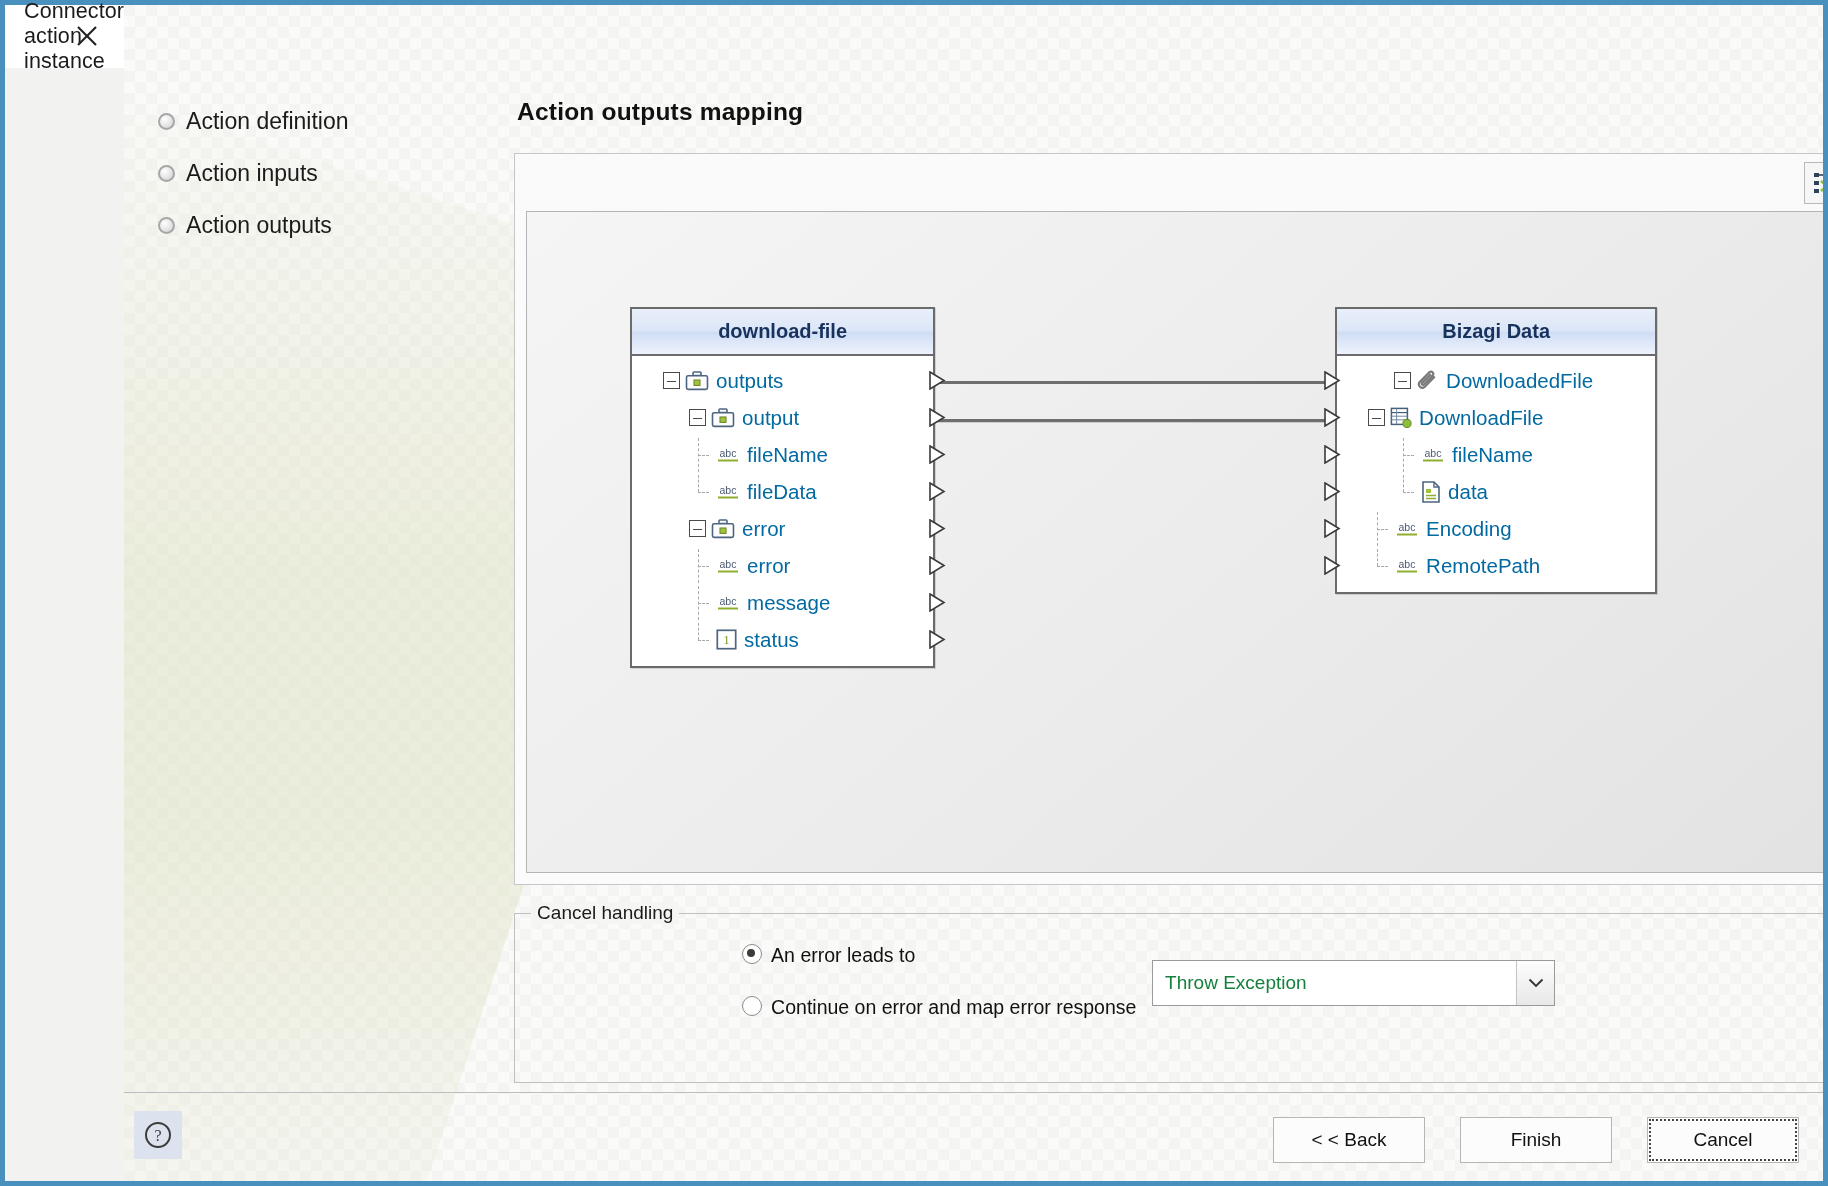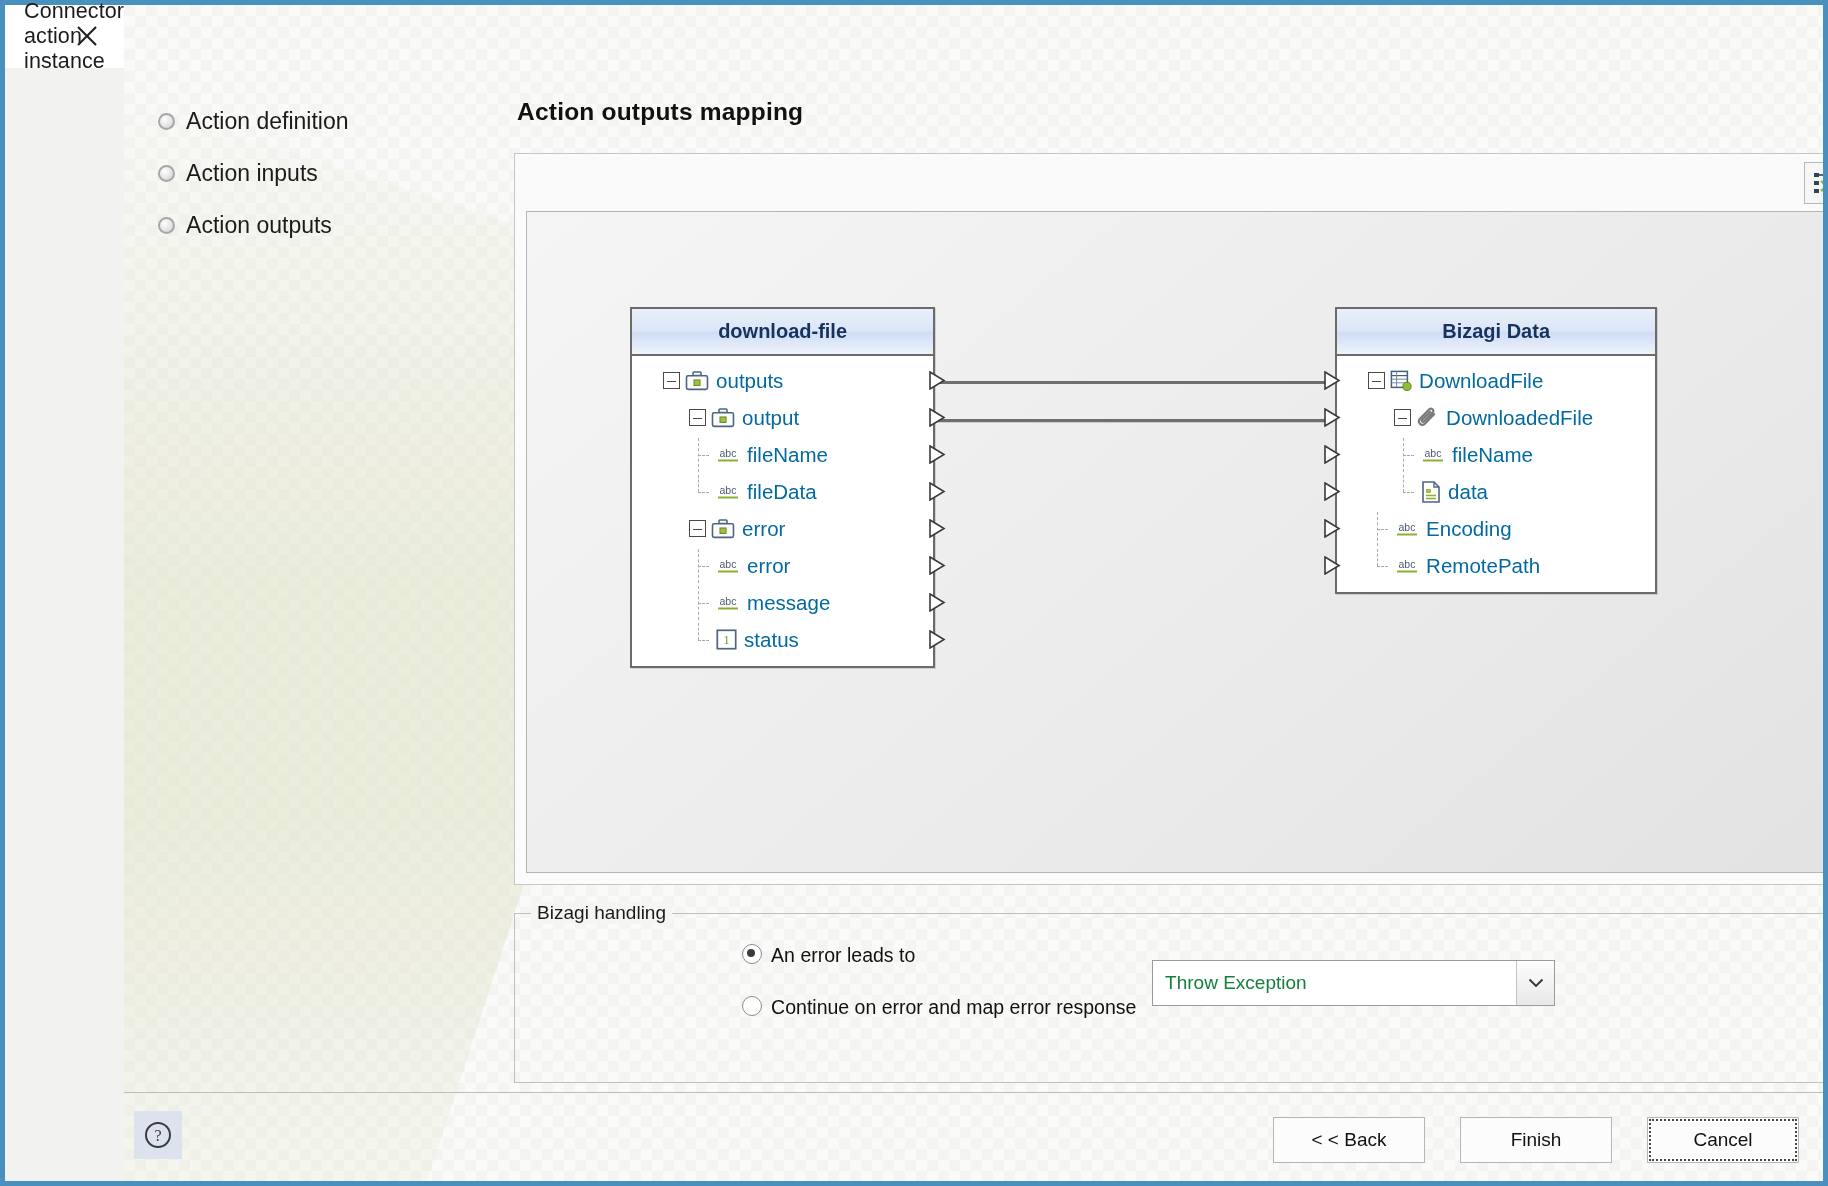--- a/index.html
+++ b/index.html
@@ -555,47 +555,47 @@
                 </svg>
               </div>
 
             </div>
           </div>
 
           <div class="tree-box" style="left:808px; top:95px; width:322px;">
             <div class="tree-header">Bizagi Data</div>
             <div class="tree-rows">
 
+              <div class="tree-row" style="padding-left:57px;">
+                <svg style="position:absolute; left:-13px; top:9px;" width="17" height="19" viewBox="0 0 17 19">
+                  <path d="M1 1 L15 9.5 L1 18 Z" fill="#ffffff" stroke="#3a3a3a" stroke-width="1.6"></path>
+                </svg>
+                <span class="expander"></span>
+                <svg class="tico" width="23" height="21" viewBox="0 0 23 21">
+                  <path d="M17.5 5 L7.5 15.2 a3.7 3.7 0 0 1 -5.2 -5.2 L12.6 -0.4 a2.5 2.5 0 0 1 3.5 3.5 L6.5 12.8 a1.3 1.3 0 0 1 -1.8 -1.8 L13.5 2.4" fill="none" stroke="#7a7a7a" stroke-width="2.3" stroke-linecap="round" transform="translate(1.5,2.5) scale(0.95)"></path>
+                </svg>
+                <span class="lbl">DownloadedFile</span>
+              </div>
+
               <div class="tree-row" style="padding-left:31px;">
                 <svg style="position:absolute; left:-13px; top:9px;" width="17" height="19" viewBox="0 0 17 19">
                   <path d="M1 1 L15 9.5 L1 18 Z" fill="#ffffff" stroke="#3a3a3a" stroke-width="1.6"></path>
                 </svg>
                 <span class="expander"></span>
                 <svg class="tico" width="22" height="21" viewBox="0 0 22 21">
                   <rect x="1.4" y="1.4" width="16" height="16" fill="#ffffff" stroke="#44607d" stroke-width="1.5"></rect>
                   <line x1="1.4" y1="5.6" x2="17.4" y2="5.6" stroke="#44607d" stroke-width="1.2"></line>
                   <line x1="1.4" y1="9.2" x2="17.4" y2="9.2" stroke="#7189a3" stroke-width="1"></line>
                   <line x1="1.4" y1="12.8" x2="17.4" y2="12.8" stroke="#7189a3" stroke-width="1"></line>
                   <line x1="6.6" y1="1.4" x2="6.6" y2="17.4" stroke="#7189a3" stroke-width="1"></line>
                   <circle cx="17" cy="16.4" r="4.1" fill="#8fbe3c" stroke="#63881f" stroke-width="1"></circle>
                 </svg>
                 <span class="lbl">DownloadFile</span>
               </div>
 
-              <div class="tree-row" style="padding-left:57px;">
-                <svg style="position:absolute; left:-13px; top:9px;" width="17" height="19" viewBox="0 0 17 19">
-                  <path d="M1 1 L15 9.5 L1 18 Z" fill="#ffffff" stroke="#3a3a3a" stroke-width="1.6"></path>
-                </svg>
-                <span class="expander"></span>
-                <svg class="tico" width="23" height="21" viewBox="0 0 23 21">
-                  <path d="M17.5 5 L7.5 15.2 a3.7 3.7 0 0 1 -5.2 -5.2 L12.6 -0.4 a2.5 2.5 0 0 1 3.5 3.5 L6.5 12.8 a1.3 1.3 0 0 1 -1.8 -1.8 L13.5 2.4" fill="none" stroke="#7a7a7a" stroke-width="2.3" stroke-linecap="round" transform="translate(1.5,2.5) scale(0.95)"></path>
-                </svg>
-                <span class="lbl">DownloadedFile</span>
-              </div>
-
               <div class="tree-row" style="padding-left:63px;">
                 <svg style="position:absolute; left:-13px; top:9px;" width="17" height="19" viewBox="0 0 17 19">
                   <path d="M1 1 L15 9.5 L1 18 Z" fill="#ffffff" stroke="#3a3a3a" stroke-width="1.6"></path>
                 </svg>
                 <span class="guide">
                   <span class="vline"></span>
                     <span class="hline"></span>
                 </span>
                 <svg class="tico" width="24" height="17" viewBox="0 0 24 17">
                   <text x="12" y="11" font-family="'Liberation Sans',sans-serif" font-size="10.5" fill="#4b5b73" text-anchor="middle">abc</text>
@@ -652,21 +652,21 @@
                 <span class="lbl">RemotePath</span>
               </div>
 
             </div>
           </div>
 
         </div>
       </div>
 
       <div id="error-group">
-        <div id="error-legend">Bizagi handling</div>
+        <div id="error-legend">Cancel handling</div>
 
         <div class="radio-line">
           <span class="radio checked"></span>
           <span class="radio-label">An error leads to</span>
         </div>
 
         <div class="radio-line">
           <span class="radio"></span>
           <span class="radio-label">Continue on error and map error response</span>
         </div>

